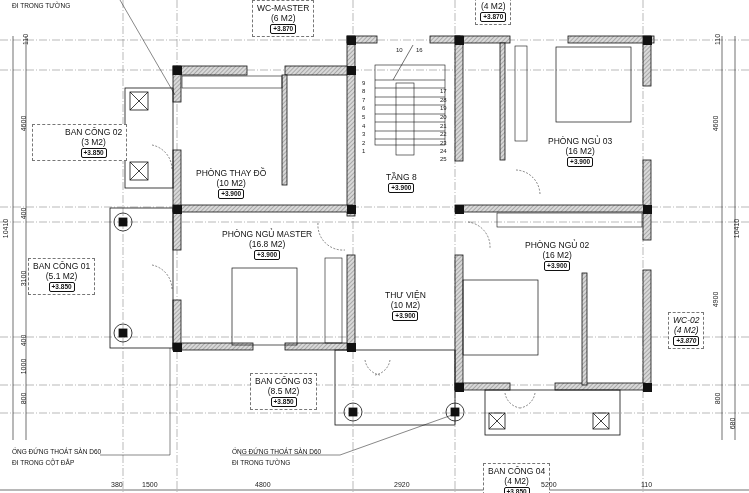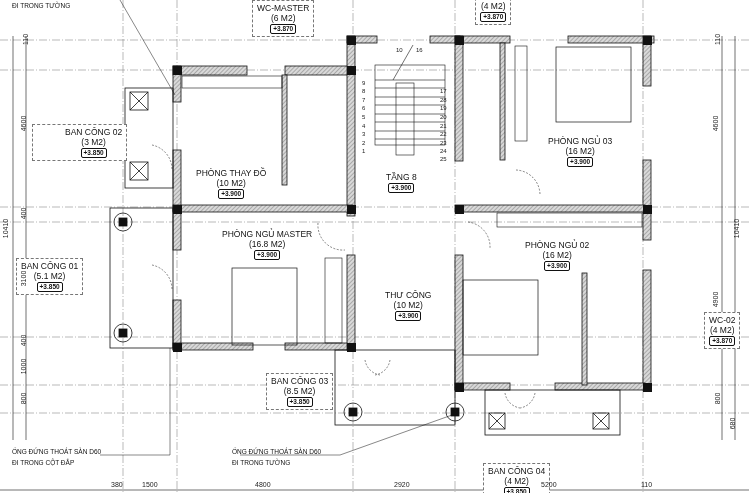--- a/index.html
+++ b/index.html
@@ -208,36 +208,36 @@
 <div class="lbl" style="left:222px;top:229px;">
   <div>PHÒNG NGỦ MASTER</div>
   <div>(16.8 M2)</div>
   <span class="elev">+3.900</span>
 </div>
 <div class="lbl" style="left:497px;top:240px;margin-left:28px;">
   <div>PHÒNG NGỦ 02</div>
   <div>(16 M2)</div>
   <span class="elev">+3.900</span>
 </div>
-<div class="lbl box" style="left:16px;top:258px;">
+<div class="lbl box" style="left:28px;top:258px;">
   <div>BAN CÔNG 01</div>
   <div>(5.1 M2)</div>
   <span class="elev">+3.850</span>
 </div>
 <div class="lbl" style="left:385px;top:290px;">
-  <div>THƯ CÔNG</div>
+  <div>THƯ VIỆN</div>
   <div>(10 M2)</div>
   <span class="elev">+3.900</span>
 </div>
-<div class="lbl box" style="left:704px;top:312px;">
+<div class="lbl box" style="left:668px;top:312px;font-style:italic;">
   <div>WC-02</div>
   <div>(4 M2)</div>
   <span class="elev">+3.870</span>
 </div>
-<div class="lbl box" style="left:266px;top:373px;">
+<div class="lbl box" style="left:250px;top:373px;">
   <div>BAN CÔNG 03</div>
   <div>(8.5 M2)</div>
   <span class="elev">+3.850</span>
 </div>
 <div class="lbl box" style="left:483px;top:447px;margin-top:16px;">
   <div>BAN CÔNG 04</div>
   <div>(4 M2)</div>
   <span class="elev">+3.850</span>
 </div>
 

